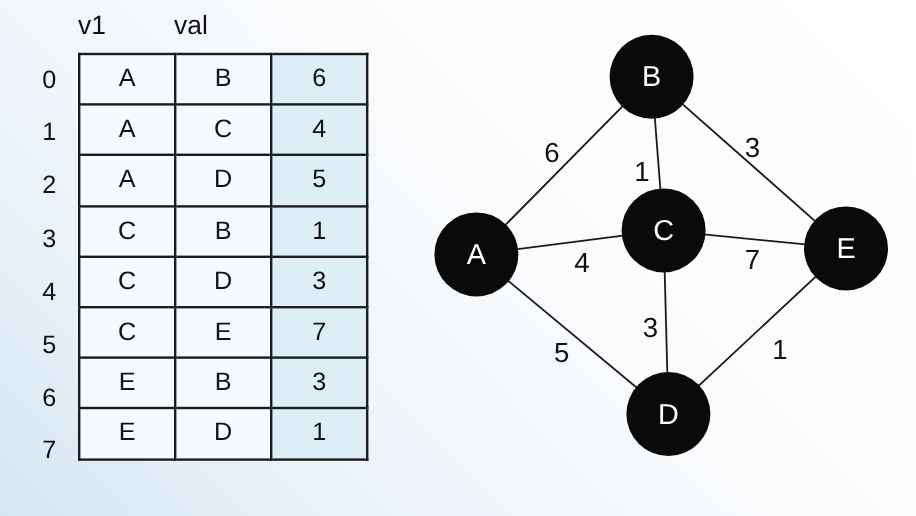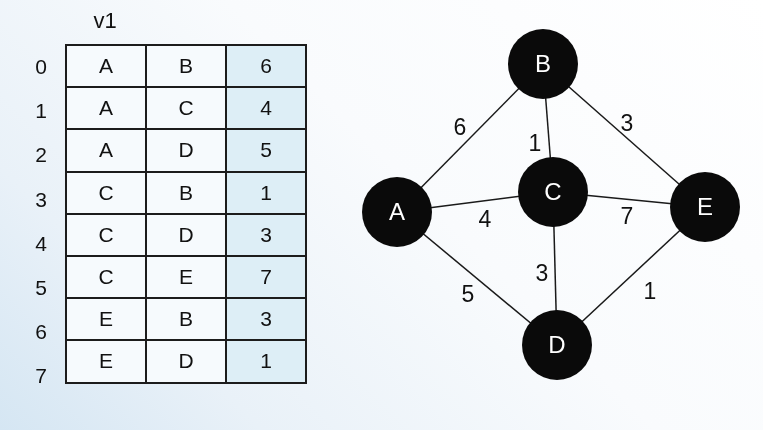--- a/index.html
+++ b/index.html
@@ -15,21 +15,20 @@
   
   .col-headers {
     position: absolute;
     left: 65px;
     top: 8px;
     width: 240px;
     display: flex;
   }
   .col-headers span {
     width: 80px;
-    text-align: center;
     font-size: 22px;
     color: #111;
   }
   .row-indices {
     position: absolute;
     left: 26px;
     top: 45px;
     width: 30px;
   }
   .row-indices div {
@@ -86,20 +85,21 @@
     font-size: 24px;
     fill: #ffffff;
     text-anchor: middle;
   }
 </style>
 </head>
 <body>
 
 <div class="col-headers">
   <span>v1</span>
+  <span>val</span>
 </div>
 
 <div class="row-indices">
     <div>0</div>
     <div>1</div>
     <div>2</div>
     <div>3</div>
     <div>4</div>
     <div>5</div>
     <div>6</div>

